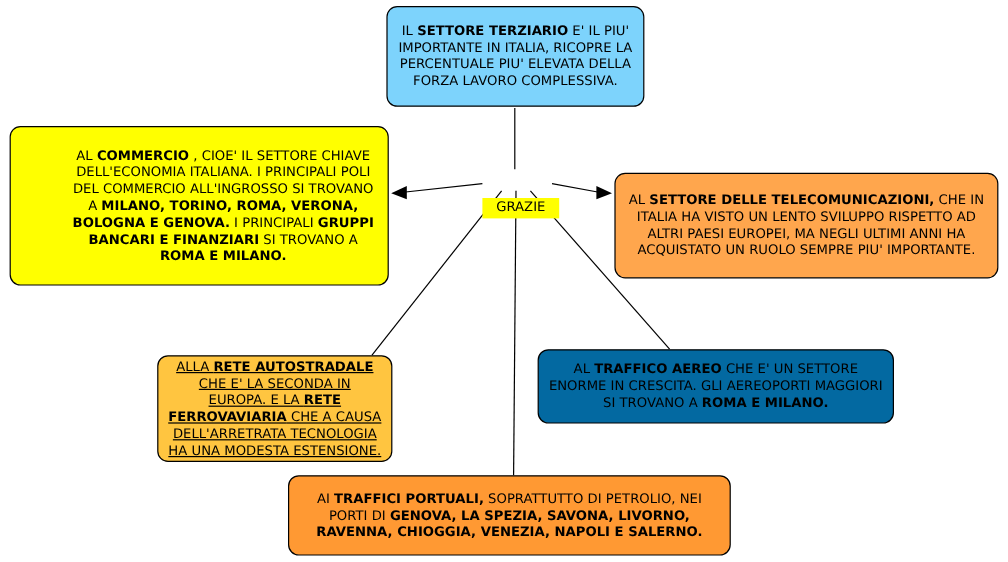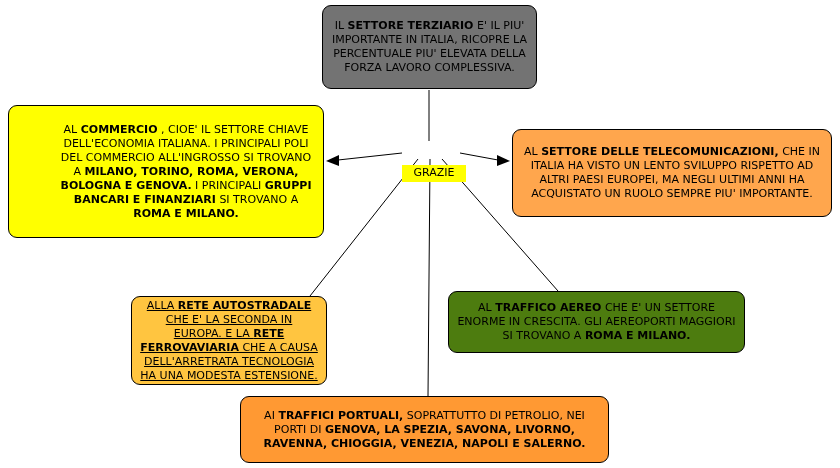--- a/index.html
+++ b/index.html
@@ -43,21 +43,21 @@
     font-size: 11px;
     line-height: 16px;
     color: #000000;
     text-align: center;
     padding: 0 3px;
     margin-top: 24px;
   }
   
   .n-terziario   { left: 322px; top: 5px;   width: 215px; height: 84px; }
   .n-commercio   { left: 8px;   top: 105px; width: 316px; height: 133px; padding-left: 48px; }
-  .n-telecom     { left: 512px; top: 129px; width: 320px; height: 88px; }
+  .n-telecom     { left: 512px; top: 144px; width: 320px; height: 88px; }
   .n-rete        { left: 131px; top: 296px; width: 196px; height: 89px; text-decoration: underline; }
   .n-aereo       { left: 448px; top: 291px; width: 297px; height: 62px; }
   .n-portuali    { left: 240px; top: 396px; width: 369px; height: 67px; }
   .center-grazie { left: 402px; top: 141px; width: 58px;  height: 17px; }
 </style>
 </head>
 <body>
 
 <div class="canvas">
 
@@ -71,37 +71,37 @@
     <line x1="460" y1="153" x2="498" y2="160" stroke="#000" stroke-width="1"></line>
     <polygon points="510,161 497,155 497,166" fill="#000"></polygon>
 
     <line x1="418" y1="159" x2="310" y2="296" stroke="#000" stroke-width="1"></line>
 
     <line x1="430" y1="159" x2="428" y2="396" stroke="#000" stroke-width="1"></line>
 
     <line x1="442" y1="159" x2="558" y2="291" stroke="#000" stroke-width="1"></line>
   </svg>
 
-  <div class="node n-terziario" style="background-color: #737373;">
+  <div class="node n-terziario" style="background-color: #7dd3fc;">
     <div class="txt"><span>IL </span><b>SETTORE TERZIARIO</b><span> E' IL PIU' IMPORTANTE IN ITALIA, RICOPRE LA PERCENTUALE PIU' ELEVATA DELLA FORZA LAVORO COMPLESSIVA.</span></div>
   </div>
 
   <div class="node n-commercio" style="background-color: rgb(255, 255, 0);">
     <div class="txt"><span>AL </span><b>COMMERCIO</b><span> , CIOE' IL SETTORE CHIAVE DELL'ECONOMIA ITALIANA. I PRINCIPALI POLI DEL COMMERCIO ALL'INGROSSO SI TROVANO A </span><b>MILANO, TORINO, ROMA, VERONA, BOLOGNA E GENOVA.</b><span> I PRINCIPALI </span><b>GRUPPI BANCARI E FINANZIARI</b><span> SI TROVANO A </span><b>ROMA E MILANO.</b></div>
   </div>
 
   <div class="node n-telecom" style="background-color: rgb(255, 166, 77);">
     <div class="txt"><span>AL </span><b>SETTORE DELLE TELECOMUNICAZIONI,</b><span> CHE IN ITALIA HA VISTO UN LENTO SVILUPPO RISPETTO AD ALTRI PAESI EUROPEI, MA NEGLI ULTIMI ANNI HA ACQUISTATO UN RUOLO SEMPRE PIU' IMPORTANTE.</span></div>
   </div>
 
   <div class="node n-rete" style="background-color: rgb(255, 197, 64);">
     <div class="txt"><span>ALLA </span><b>RETE AUTOSTRADALE</b><span> CHE E' LA SECONDA IN EUROPA. E LA </span><b>RETE FERROVAVIARIA</b><span> CHE A CAUSA DELL'ARRETRATA TECNOLOGIA HA UNA MODESTA ESTENSIONE.</span></div>
   </div>
 
-  <div class="node n-aereo" style="background-color: #4d7c0f;">
+  <div class="node n-aereo" style="background-color: #0369a1;">
     <div class="txt"><span>AL </span><b>TRAFFICO AEREO</b><span> CHE E' UN SETTORE ENORME IN CRESCITA. GLI AEREOPORTI MAGGIORI SI TROVANO A </span><b>ROMA E MILANO.</b></div>
   </div>
 
   <div class="node n-portuali" style="background-color: rgb(255, 153, 51);">
     <div class="txt"><span>AI </span><b>TRAFFICI PORTUALI,</b><span> SOPRATTUTTO DI PETROLIO, NEI PORTI DI </span><b>GENOVA, LA SPEZIA, SAVONA, LIVORNO, RAVENNA, CHIOGGIA, VENEZIA, NAPOLI E SALERNO.</b></div>
   </div>
 
   <div class="center-label center-grazie" style="background-color: rgb(255, 255, 0);">GRAZIE</div>
 
 </div>

